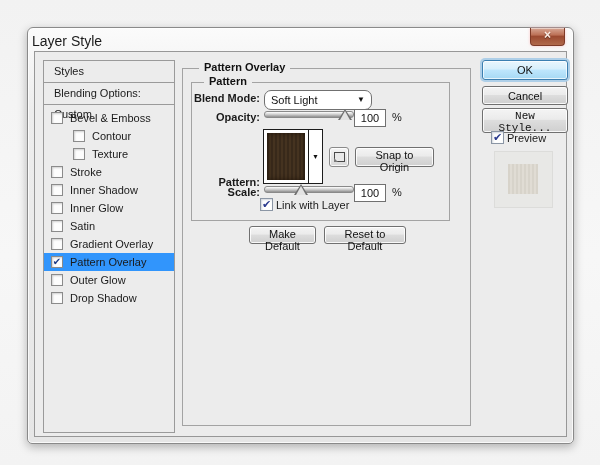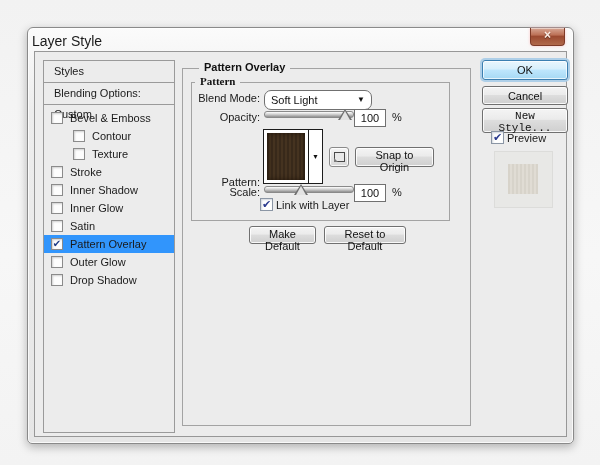--- a/index.html
+++ b/index.html
@@ -52,21 +52,21 @@
   }
   
   .group{
     position:absolute;border:1px solid #a3a3a3;
   }
   .group-label{
     position:absolute;top:-8px;background:#ececec;padding:0 5px;
     font-size:11px;font-weight:bold;color:#111;white-space:nowrap;
   }
   
-  .lbl{position:absolute;font-size:11px;color:#1a1a1a;text-align:right;}
+  .lbl{position:absolute;font-size:11px;color:#1a1a1a;text-align:right;font-weight:bold;}
   .dropdown{
     position:absolute;background:#fff;border:1px solid #707070;height:18px;
     font-size:11px;line-height:18px;padding-left:6px;color:#111;
   }
   .dropdown .arrow{
     position:absolute;right:6px;top:5px;font-size:8px;line-height:8px;color:#111;
   }
   .numbox{
     position:absolute;width:30px;height:16px;background:#fff;border:1px solid #707070;
     font-size:11px;line-height:16px;text-align:center;color:#111;
@@ -179,41 +179,45 @@
             <span>Inner Shadow</span>
           </div>
           <div class="sb-item">
             <span class="cb"></span>
             <span>Inner Glow</span>
           </div>
           <div class="sb-item">
             <span class="cb"></span>
             <span>Satin</span>
           </div>
+          <div class="sb-item">
+            <span class="cb"></span>
+            <span>Gradient Overlay</span>
+          </div>
           <div class="sb-item selected">
             <span class="cb">✔</span>
             <span>Pattern Overlay</span>
           </div>
           <div class="sb-item">
             <span class="cb"></span>
             <span>Outer Glow</span>
           </div>
           <div class="sb-item">
             <span class="cb"></span>
             <span>Drop Shadow</span>
           </div>
         </div>
     </div>
 
     <div class="group" style="left:147px;top:16px;width:287px;height:356px;">
       <span class="group-label" style="left:16px;">Pattern Overlay</span>
     </div>
 
     <div class="group" style="left:156px;top:30px;width:257px;height:137px;">
-      <span class="group-label" style="left:3px;font-family:Liberation Serif, serif;">Pattern</span>
+      <span class="group-label" style="left:12px;">Pattern</span>
     </div>
 
     <div class="lbl" style="left:155px;top:40px;width:70px;">Blend Mode:</div>
     <div class="dropdown" style="left:229px;top:38px;width:100px;border-radius:7px;">
       <span>Soft Light</span>
       <span class="arrow">▼</span>
     </div>
 
     <div class="lbl" style="left:155px;top:59px;width:70px;">Opacity:</div>
     <div class="slider" style="left:229px;top:56px;width:90px;">

